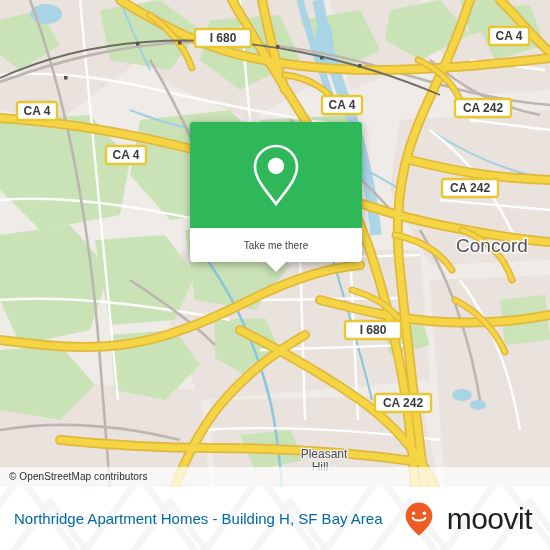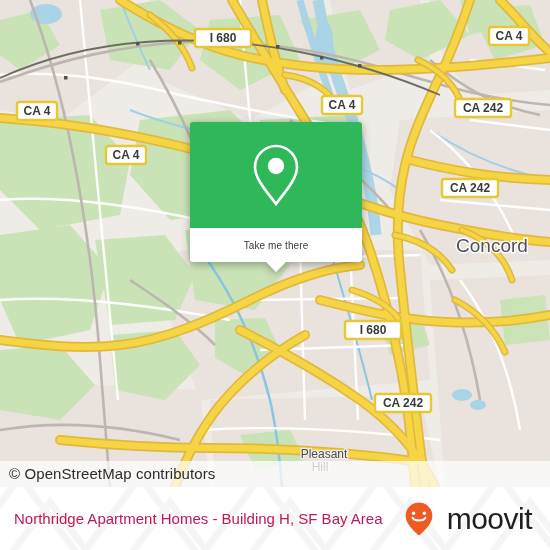--- a/index.html
+++ b/index.html
@@ -24,21 +24,21 @@
     background: #efebe7;
   }
   .map-svg { position: absolute; left: 0; top: 0; width: 550px; height: 487px; display:block; }
 
   
   #attribution {
     position: absolute;
     left: 0; bottom: 0;
     width: 100%;
     padding: 4px 0 5px 9px;
-    font-size: 15px;
+    font-size: 10px;
     color: #2b2b2b;
     background: rgba(255,255,255,0.72);
     letter-spacing: .1px;
     white-space: nowrap;
   }
 
   
   #popup {
     position: absolute;
     left: 190px; top: 122px;
@@ -90,21 +90,21 @@
     position: relative;
     height: 100%;
     display: flex;
     align-items: center;
     padding: 0 10px 0 14px;
   }
   #footer-title {
     flex: 1 1 auto;
     font-size: 15px;
     line-height: 21px;
-    color: #be185d;
+    color: #0369a1;
     padding-right: 10px;
     max-width: 400px;
   }
   #footer-logo {
     flex: 0 0 auto;
     display: flex;
     align-items: center;
     gap: 13px;
     padding-right: 8px;
   }

